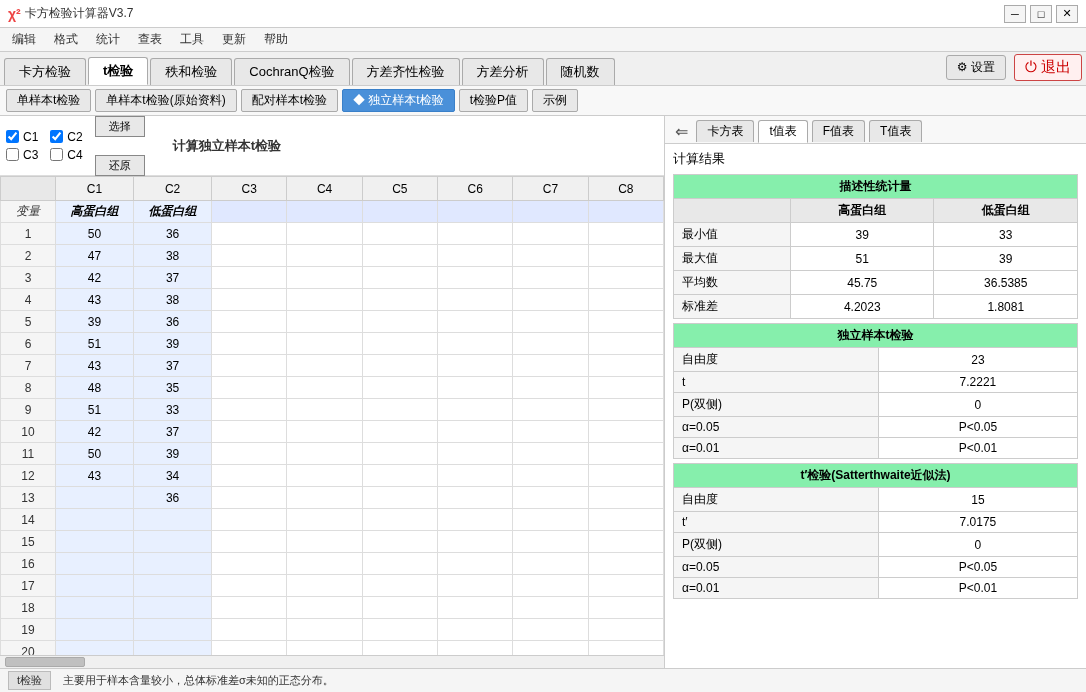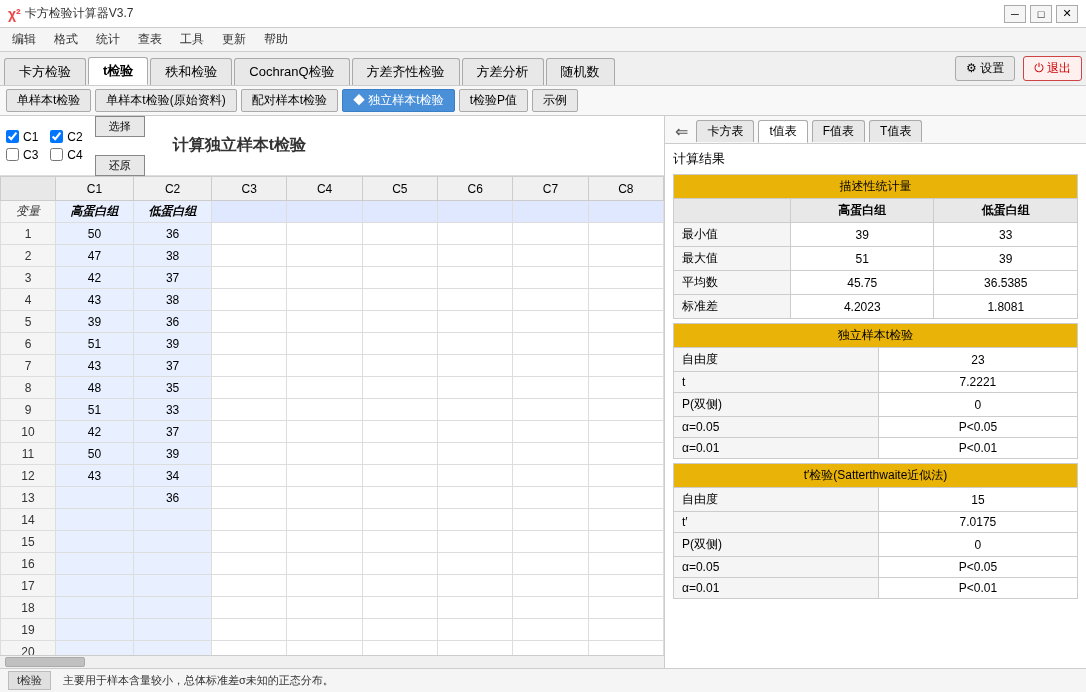--- a/index.html
+++ b/index.html
@@ -15,21 +15,21 @@
     
     .menu-bar { background: #f5f5f5; border-bottom: 1px solid #ccc; display: flex; align-items: center; padding: 2px 4px; height: 24px; gap: 2px; }
     .menu-item { padding: 2px 8px; cursor: pointer; font-size: 12px; color: #333; }
     
     
     .main-tabs { background: #f0f0f0; border-bottom: 1px solid #ccc; display: flex; align-items: flex-end; padding: 4px 4px 0; gap: 2px; height: 34px; }
     .main-tab { padding: 4px 14px; border: 1px solid #aaa; background: #e8e8e8; cursor: pointer; font-size: 13px; border-bottom: none; border-radius: 3px 3px 0 0; }
     .main-tab.active { background: #fff; border-bottom: 1px solid #fff; color: #000; font-weight: bold; z-index: 1; }
     .main-tab-settings { margin-left: auto; display: flex; align-items: center; gap: 8px; padding-bottom: 4px; }
     .settings-btn { display: flex; align-items: center; gap: 4px; padding: 3px 10px; border: 1px solid #aaa; background: #e8e8e8; cursor: pointer; border-radius: 3px; font-size: 12px; }
-    .exit-btn { display: flex; align-items: center; gap: 4px; padding: 3px 10px; border: 1px solid #c44; background: #fff0f0; cursor: pointer; border-radius: 3px; font-size: 12px; color: #c00; }
+    .exit-btn { display: flex; align-items: center; gap: 4px; padding: 3px 10px; border: 1px solid #c44; background: #fff0f0; cursor: pointer; border-radius: 3px; font-size: 15px; color: #c00; }
     
     
     .sub-tabs { background: #f8f8f8; border-bottom: 1px solid #ccc; display: flex; align-items: center; padding: 3px 6px; gap: 4px; height: 30px; }
     .sub-tab { padding: 2px 10px; border: 1px solid #aaa; background: #e8e8e8; cursor: pointer; font-size: 12px; border-radius: 2px; }
     .sub-tab.active { background: #4a90d9; color: white; border-color: #3a80c9; }
     .sub-tab-diamond::before { content: '◆ '; color: #1155cc; }
     .sub-tab.active .sub-tab-diamond::before { color: white; }
     
     
     .content-area { display: flex; height: calc(692px - 28px - 24px - 34px - 30px - 24px); }
@@ -37,21 +37,21 @@
     
     .left-panel { width: 665px; border-right: 1px solid #ccc; background: #fff; display: flex; flex-direction: column; }
     
     
     .controls-area { display: flex; align-items: center; padding: 4px 6px; border-bottom: 1px solid #ddd; gap: 8px; height: 60px; }
     .checkbox-group { display: flex; flex-direction: column; gap: 4px; }
     .checkbox-row { display: flex; align-items: center; gap: 4px; font-size: 12px; }
     .checkbox-row input[type="checkbox"] { width: 13px; height: 13px; }
     .btn-group { display: flex; flex-direction: column; gap: 18px; margin-left: 4px; }
     .ctrl-btn { padding: 2px 10px; border: 1px solid #888; background: #e8e8e8; cursor: pointer; font-size: 11px; width: 50px; text-align: center; }
-    .compute-label { margin-left: 20px; font-size: 16px; font-weight: bold; color: #333; }
+    .compute-label { margin-left: 20px; font-size: 13px; font-weight: bold; color: #333; }
     .data-grid { width: 100%; border-collapse: collapse; font-size: 12px; }
     .data-grid th { background: #f0f0f0; border: 1px solid #ccc; padding: 2px 4px; text-align: center; font-weight: normal; min-width: 55px; height: 24px; }
     .data-grid td { border: 1px solid #ddd; padding: 1px 4px; text-align: center; height: 22px; background: #fff; }
     .data-grid td.row-header { background: #f5f5f5; font-weight: normal; color: #333; }
     .data-grid td.col-c1 { background: #e8f0ff; }
     .data-grid td.col-c2 { background: #e8f0ff; }
     .data-grid thead th:first-child { background: #e8e8e8; width: 40px; }
     .data-grid-scroll { overflow-y: auto; overflow-x: auto; height: 100%; }
     .var-row td { background: #e0e8ff; font-weight: bold; font-style: italic; }
     
@@ -65,21 +65,21 @@
     .right-tab.active { background: #fff; border-bottom: 1px solid #fff; }
     
     
     .results-area { flex: 1; padding: 6px 8px; overflow-y: auto; }
     .results-title { font-size: 13px; font-weight: normal; margin-bottom: 6px; }
     
     
     .result-table { width: 100%; border-collapse: collapse; font-size: 12px; margin-bottom: 4px; }
     .result-table th, .result-table td { border: 1px solid #ccc; padding: 3px 8px; text-align: center; }
     .result-table th { background: #e8e8e8; font-weight: bold; }
-    .result-table .section-header { background: #eab308; font-weight: normal; text-align: center; }
+    .result-table .section-header { background: #86efac; font-weight: bold; text-align: center; }
     .result-table .row-label { text-align: left; padding-left: 8px; background: #f5f5f5; }
     .result-table .val-cell { text-align: center; }
     
     
     .status-bar { background: #f5f5f5; border-top: 1px solid #ccc; display: flex; align-items: center; padding: 2px 8px; gap: 12px; height: 24px; font-size: 11px; color: #333; }
     .status-tab { background: #e0e0e0; border: 1px solid #bbb; padding: 1px 8px; font-size: 11px; }
     
     
     .h-scroll-bar { height: 15px; background: #f0f0f0; border-top: 1px solid #ccc; display: flex; align-items: center; }
     .h-scroll-thumb { width: 80px; height: 10px; background: #c0c0c0; border: 1px solid #aaa; margin-left: 5px; border-radius: 2px; }

